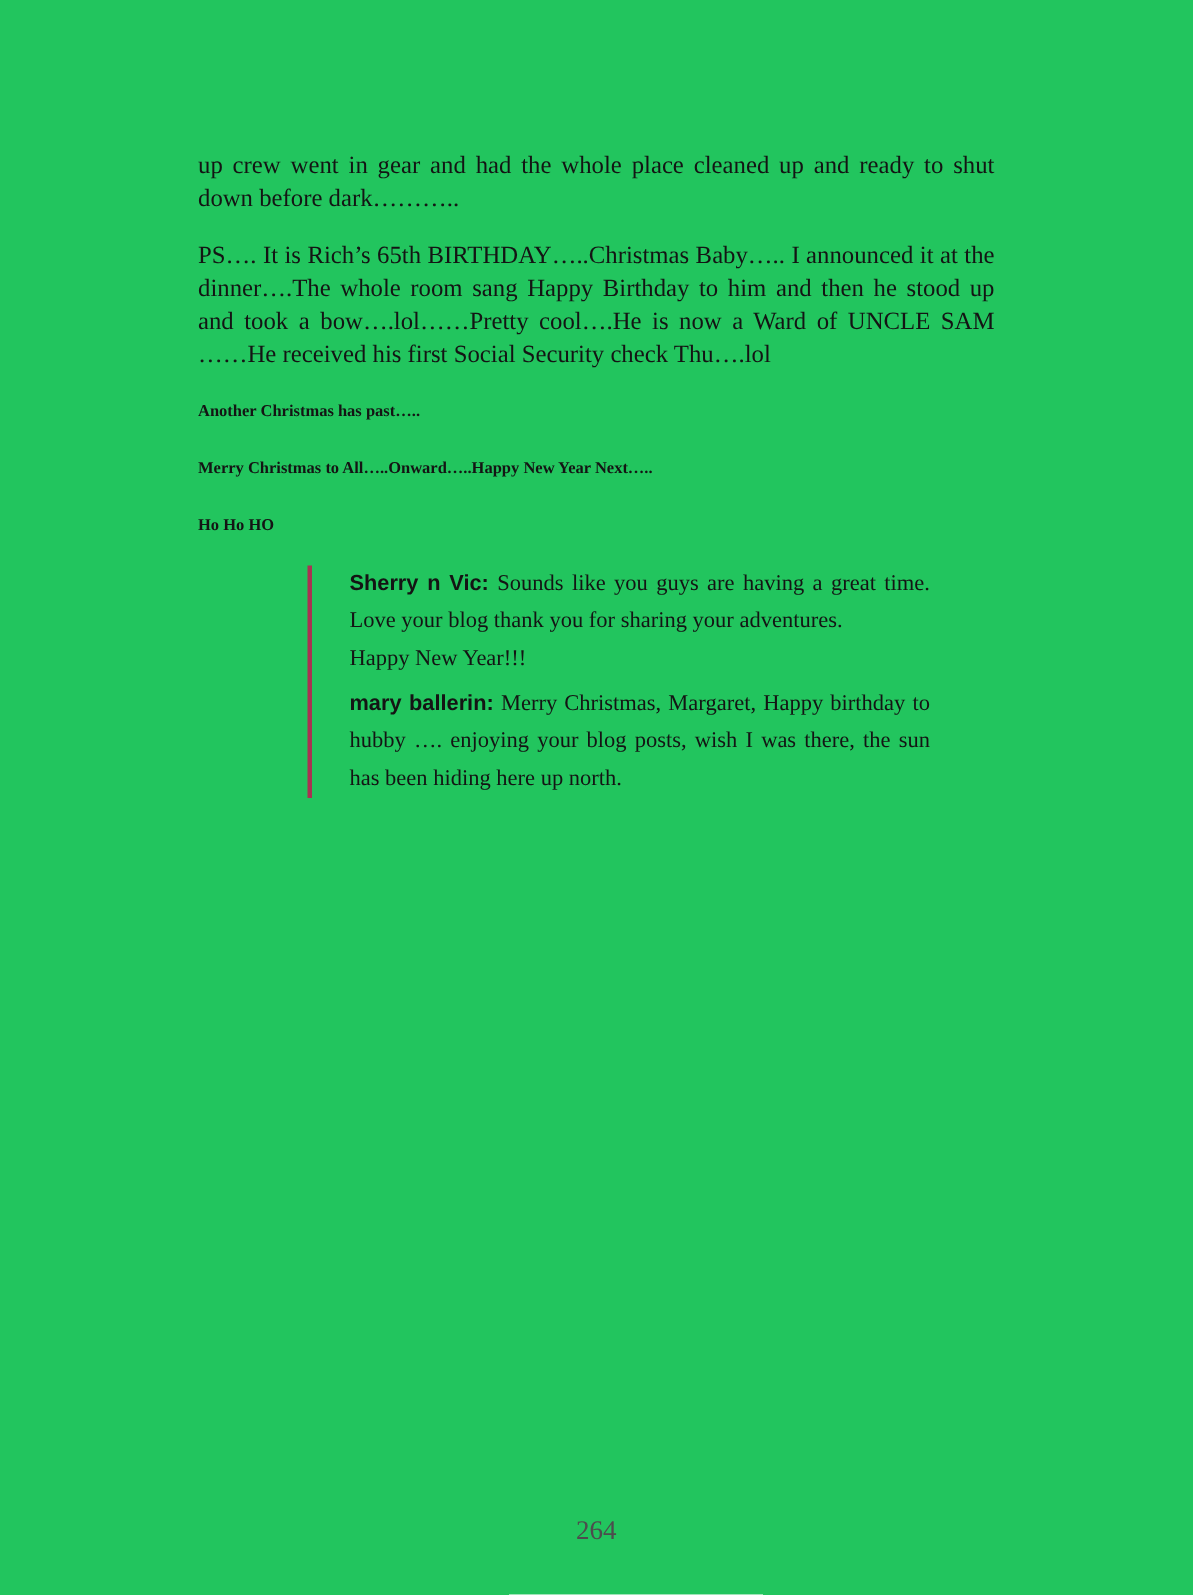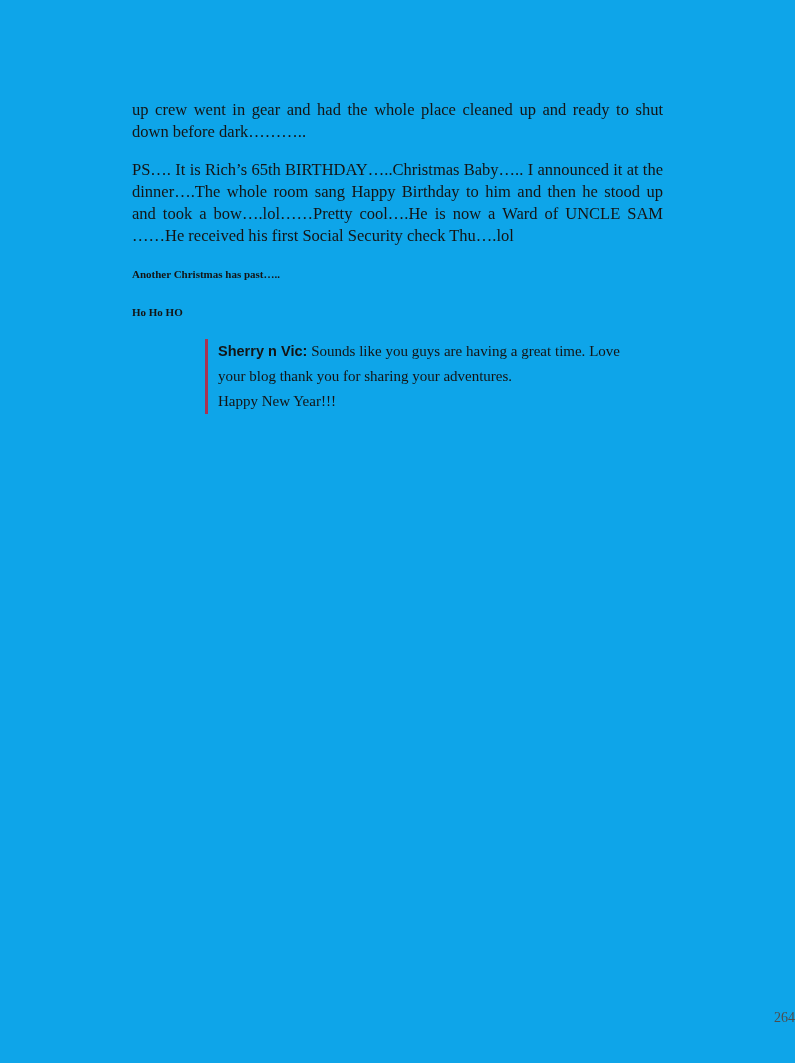--- a/index.html
+++ b/index.html
@@ -5,21 +5,21 @@
   * { box-sizing: border-box; }
   html, body {
     margin: 0;
     padding: 0;
     background: #ffffff;
   }
   .page {
     position: relative;
     width: 795px;
     height: 1063px;
-    background: #0ea5e9;
+    background: #22c55e;
     font-family: "Liberation Serif", serif;
     color: #141414;
     overflow: hidden;
   }
   .content {
     position: absolute;
     left: 132px;
     top: 99px;
     width: 531px;
   }
@@ -33,62 +33,64 @@
   .heading {
     font-size: 11px;
     line-height: 22px;
     font-weight: bold;
     margin: 0 0 16px 0;
   }
   .comments-block {
     margin: 12px 0 0 73px;
     width: 415px;
     border-left: 3px solid #a93352;
-    padding-left: 10px;
+    padding-left: 25px;
   }
   .comment {
     font-size: 15px;
     line-height: 25px;
     text-align: justify;
     margin: 0 0 5px 0;
   }
   .comment:last-child { margin-bottom: 0; }
   .comment-name {
     font-family: "Liberation Sans", sans-serif;
     font-weight: bold;
     font-size: 14.5px;
   }
   .page-number {
     position: absolute;
     left: 0;
     top: 1010px;
     width: 100%;
-    text-align: right;
-    font-size: 14px;
+    text-align: center;
+    font-size: 18px;
     color: #4d4d4d;
   }
 </style>
 </head>
 <body>
 
 <div class="page">
   <div class="content">
 
     <p class="body-para">up crew went in gear and had the whole place cleaned up and ready to shut down before dark………..</p>
 
     <p class="body-para"><span>PS…. </span><b>It is Rich’s 65th BIRTHDAY…..Christmas Baby….. </b><span>I announced it at the dinner….The whole room sang </span><b>Happy Birthday</b><span> to him and then he stood up and took a bow….lol……Pretty cool….He is now a </span><b>Ward of UNCLE SAM</b><span> ……He received his first Social Security check Thu….lol</span></p>
 
     <p class="heading">Another Christmas has past…..</p>
 
+    <p class="heading">Merry Christmas to All…..Onward…..Happy New Year Next…..</p>
 
     <p class="heading">Ho Ho HO</p>
 
     <div class="comments-block" style="border-left-color: rgb(169, 51, 82);">
 
       <p class="comment"><span class="comment-name">Sherry n Vic:</span> <span>Sounds like you guys are having a great time. Love your blog thank you for sharing your adventures.</span><br><span>Happy New Year!!!</span></p>
 
 
+      <p class="comment"><span class="comment-name">mary ballerin:</span> <span>Merry Christmas, Margaret, Happy birthday to hubby …. enjoying your blog posts, wish I was there, the sun has been hiding here up north.</span></p>
 
     </div>
   </div>
 
   <div class="page-number">264</div>
 </div>
 
 </body></html>

